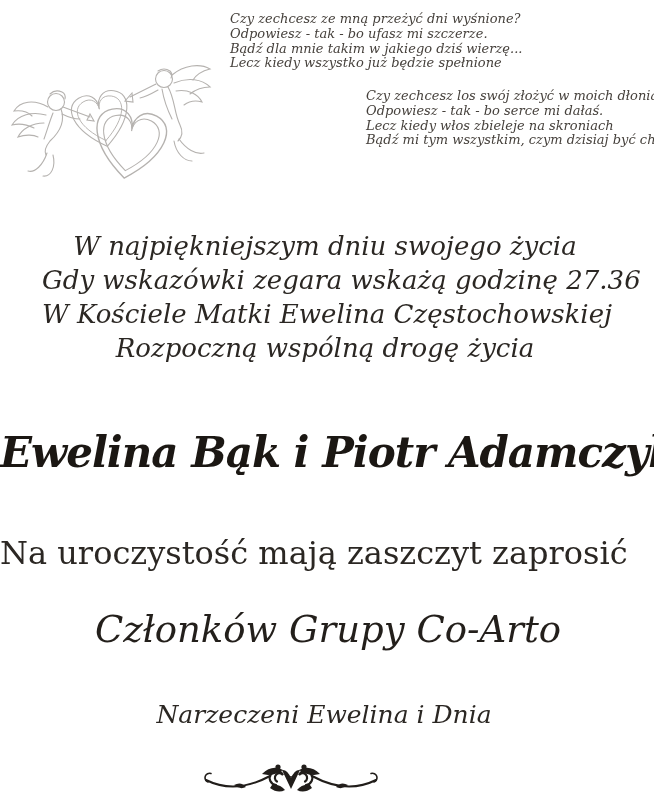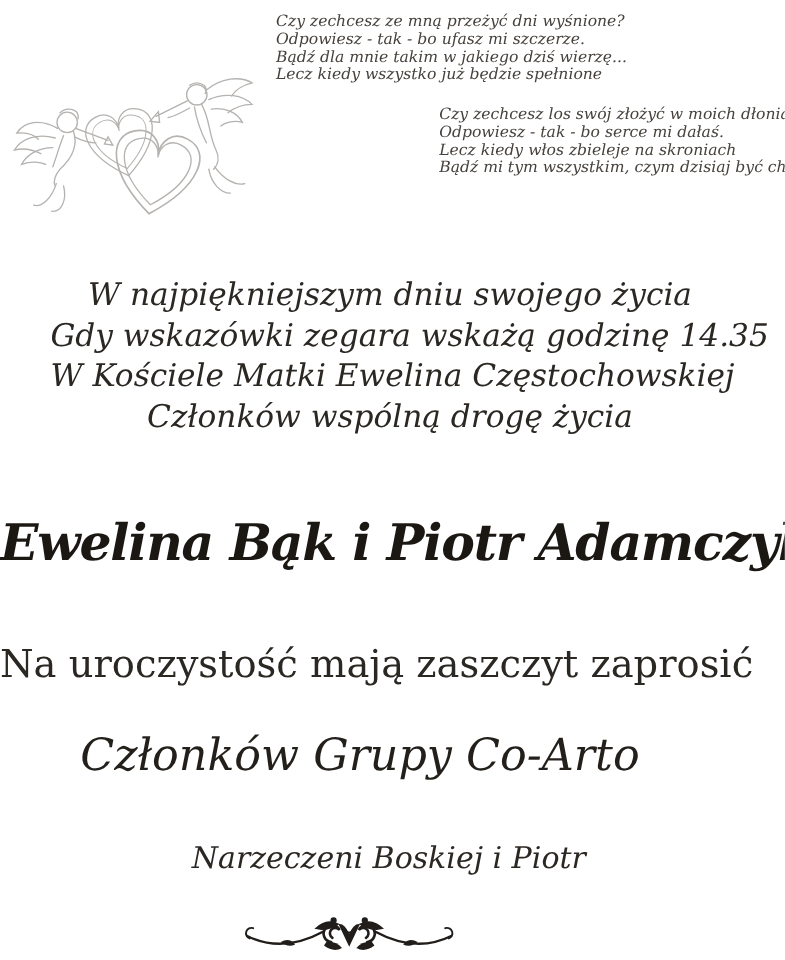--- a/index.html
+++ b/index.html
@@ -57,20 +57,21 @@
     white-space: nowrap;
   }
 
   .guests {
     left: 0; top: 608px; width: 600px;
     text-align: center;
     font-style: italic;
     font-size: 37px;
     color: #231f1b;
     white-space: nowrap;
+    padding-left: 28px;
   }
 
   .signature {
     left: 0; top: 700px; width: 648px;
     text-align: center;
     font-style: italic;
     font-size: 25px;
     color: #2b2723;
     white-space: nowrap;
   }
@@ -135,32 +136,32 @@
 
 <div class="abs verse verse-right">
   <div>Czy zechcesz los swój złożyć w moich dłoniach?</div>
   <div>Odpowiesz - tak - bo serce mi dałaś.</div>
   <div>Lecz kiedy włos zbieleje na skroniach</div>
   <div>Bądź mi tym wszystkim, czym dzisiaj być chciałaś.</div>
 </div>
 
 <div class="abs ceremony">
   <div>W najpiękniejszym dniu swojego życia</div>
-  <div>Gdy wskazówki zegara wskażą godzinę 14.35</div>
+  <div>Gdy wskazówki zegara wskażą godzinę 27.36</div>
   <div>W Kościele Matki Ewelina Częstochowskiej</div>
-  <div>Członków wspólną drogę życia</div>
+  <div>Rozpoczną wspólną drogę życia</div>
 </div>
 
 <div class="abs names">Ewelina Bąk i Piotr Adamczyk</div>
 
 <div class="abs invite">Na uroczystość mają zaszczyt zaprosić</div>
 
 <div class="abs guests">Członków Grupy Co-Arto</div>
 
-<div class="abs signature">Narzeczeni Boskiej i Piotr</div>
+<div class="abs signature">Narzeczeni Ewelina i Dnia</div>
 
 <div class="abs flourish">
   <svg width="202" height="36" viewBox="0 0 202 36">
     <defs>
       <g id="fl-half" stroke="#211d1a" fill="none" stroke-linecap="round">
 
         <path d="M18,21 a4.5,4.5 0 1 1 3,-8.5" stroke-width="1.6"></path>
 
         <path d="M16,19 C34,28 56,28 80,15" stroke-width="2"></path>
 

